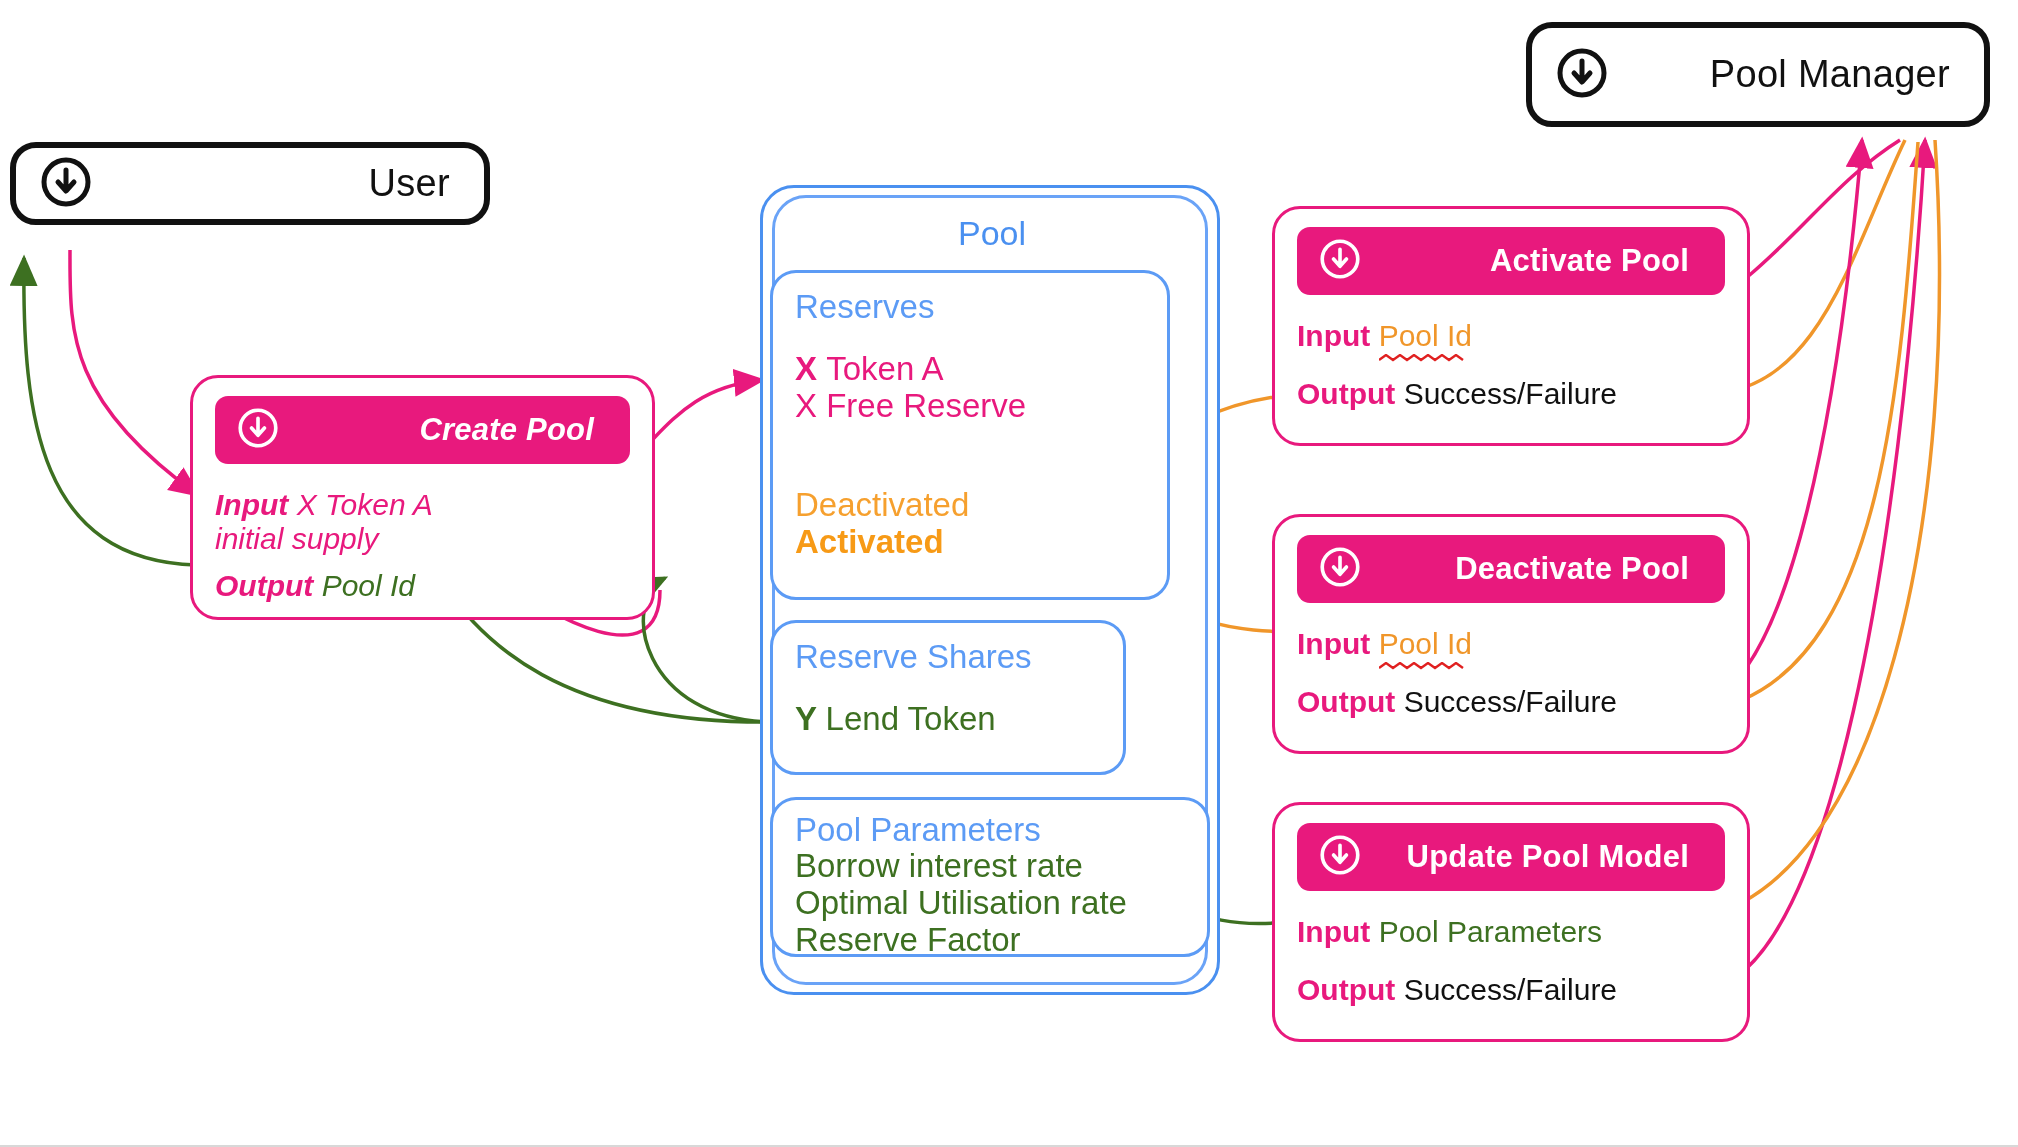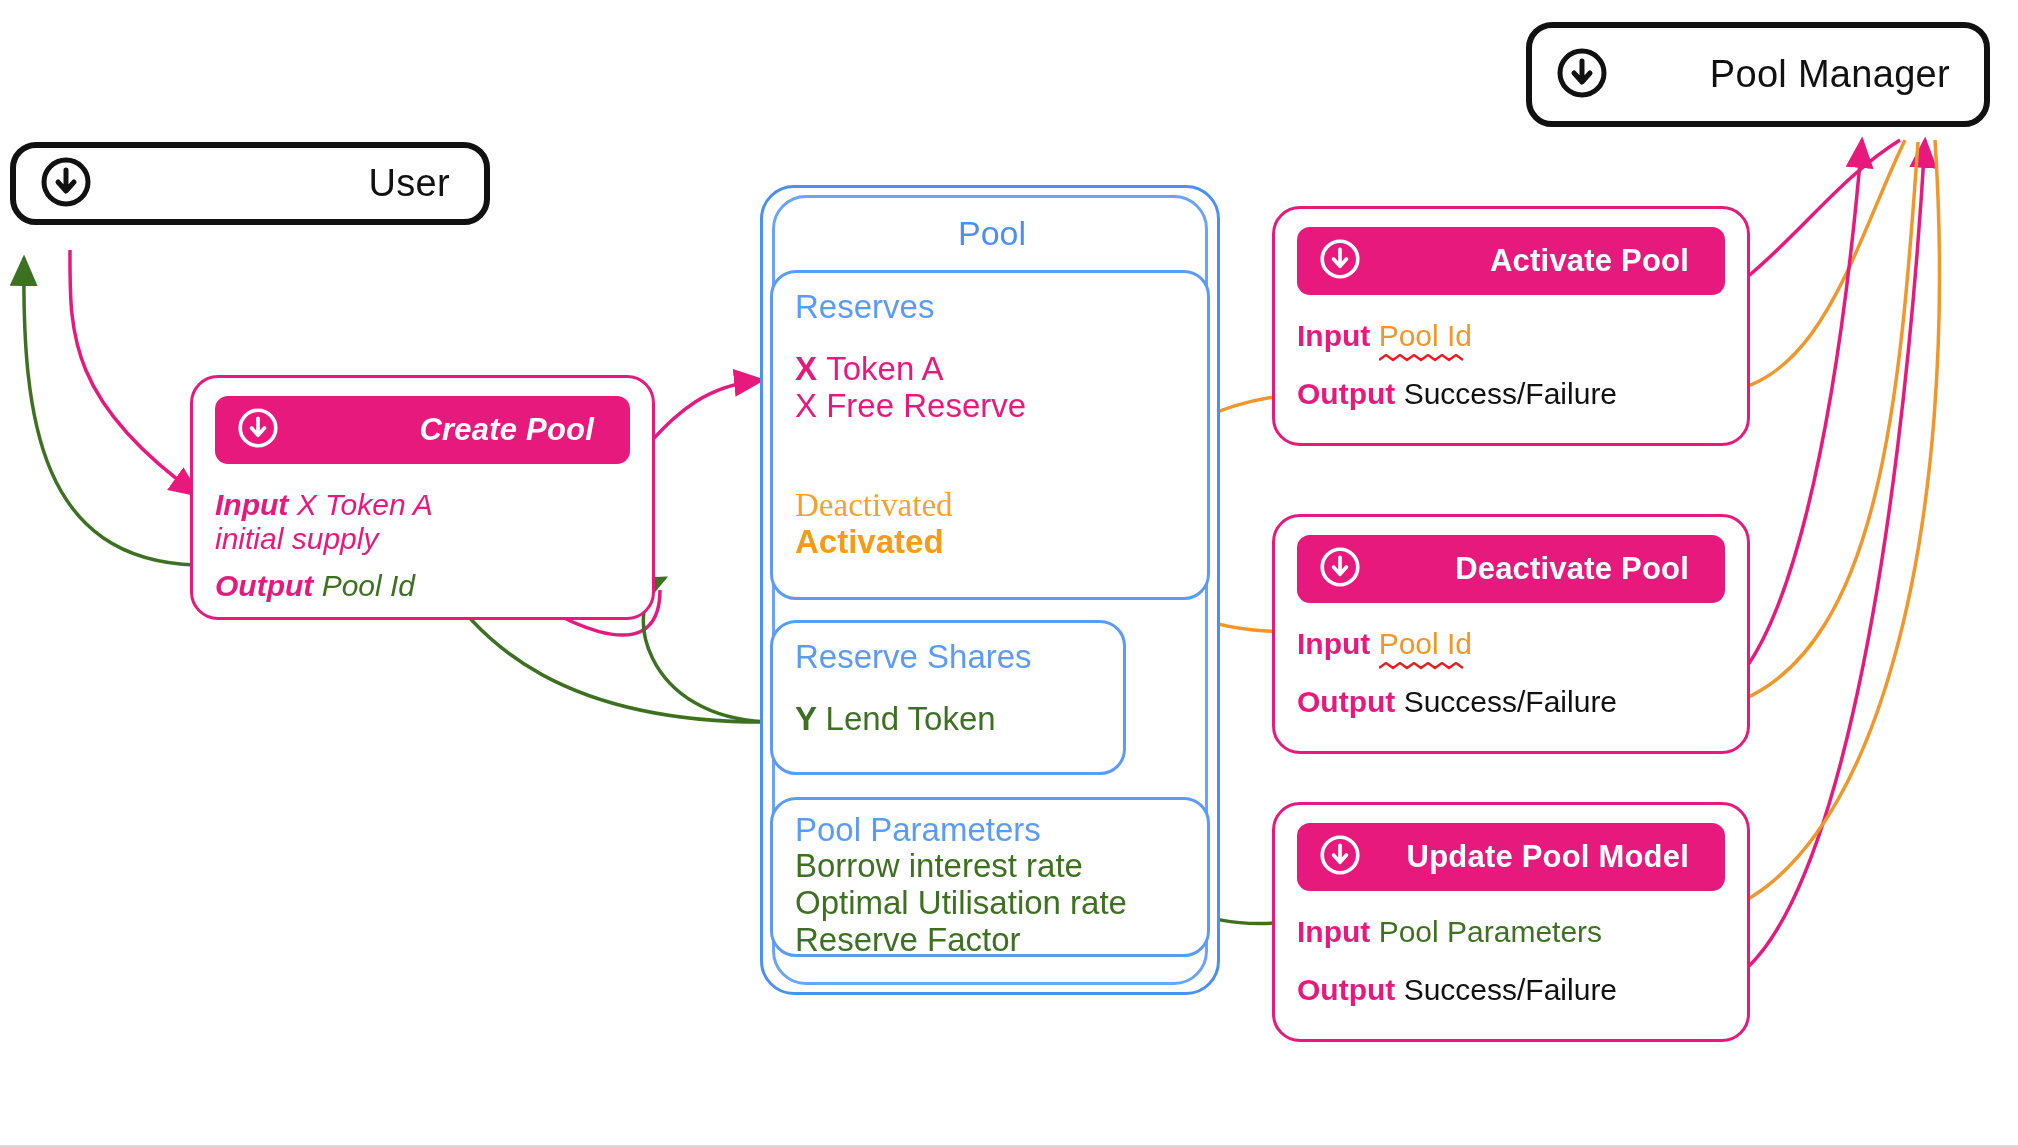--- a/index.html
+++ b/index.html
@@ -34,21 +34,21 @@
   
   .poolbox{position:absolute;border:3px solid #4a90f0;border-radius:34px;background:#fff;
            box-sizing:border-box;}
   .pool-title{position:absolute;font-size:34px;color:#4a90f0;}
   .subbox{position:absolute;border:3px solid #5c9bf5;border-radius:26px;background:#fff;
           box-sizing:border-box;padding:16px 22px;}
   .sub-title{font-size:33px;color:#5c9bf5;line-height:1.1;}
   .sub-line{font-size:33px;line-height:1.12;white-space:nowrap;}
   .c-pink{color:#e8197d;}
   .c-green{color:#3d7021;}
-  .c-orange-l{color:#f6a02e;font-family:Liberation Serif, serif;}
+  .c-orange-l{color:#f6a02e;}
   .c-orange-b{color:#f79a16;font-weight:bold;}
   b.sym{font-weight:bold;}
   .hr-bottom{position:absolute;left:0;bottom:0;width:2018px;height:2px;background:#d8d8d8;}
 </style>
 </head>
 <body>
 
 <div id="canvas">
 
   <svg id="wires" viewBox="0 0 2018 1147" xmlns="http://www.w3.org/2000/svg">
@@ -138,21 +138,21 @@
     <div class="row tight">
       <span class="lbl">Output </span>
       <span class="v-green">Pool Id</span>
     </div>
   </div>
 
   <div class="poolbox" style="left:760px;top:185px;width:460px;height:810px;"></div>
   <div class="poolbox" style="left:772px;top:195px;width:436px;height:790px;border-color:#6aa3f7;"></div>
   <div class="pool-title" style="left:958px;top:214px;">Pool</div>
 
-  <div class="subbox" style="left:770px;top:270px;width:440px;height:330px;">
+  <div class="subbox" style="left:770px;top:270px;width:400px;height:330px;">
     <div class="sub-title">Reserves</div>
     <div style="height:26px"></div>
     <div class="sub-line c-pink">
       <b class="sym">X </b>
       <span>Token A</span>
     </div>
     <div class="sub-line c-pink">X Free Reserve</div>
     <div style="height:62px"></div>
     <div class="sub-line c-orange-l">Deactivated</div>
     <div class="sub-line c-orange-b">Activated</div>

